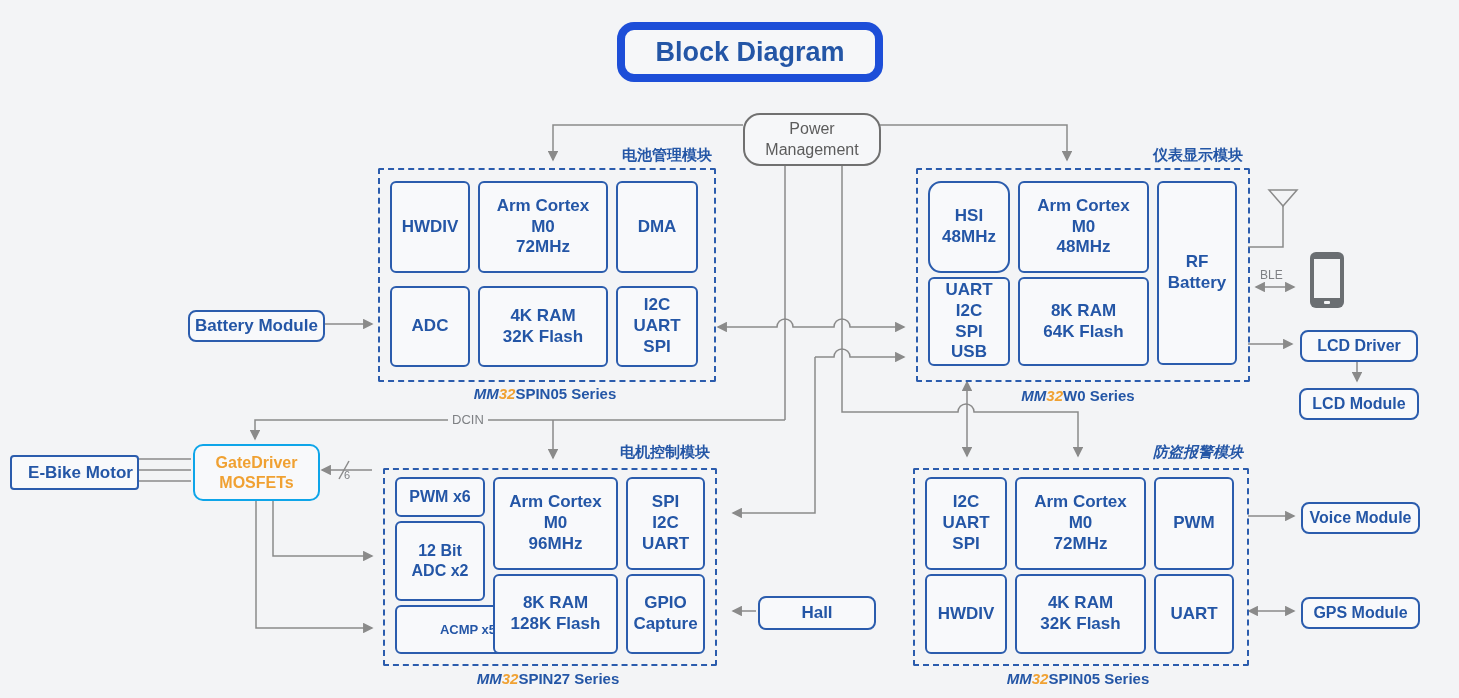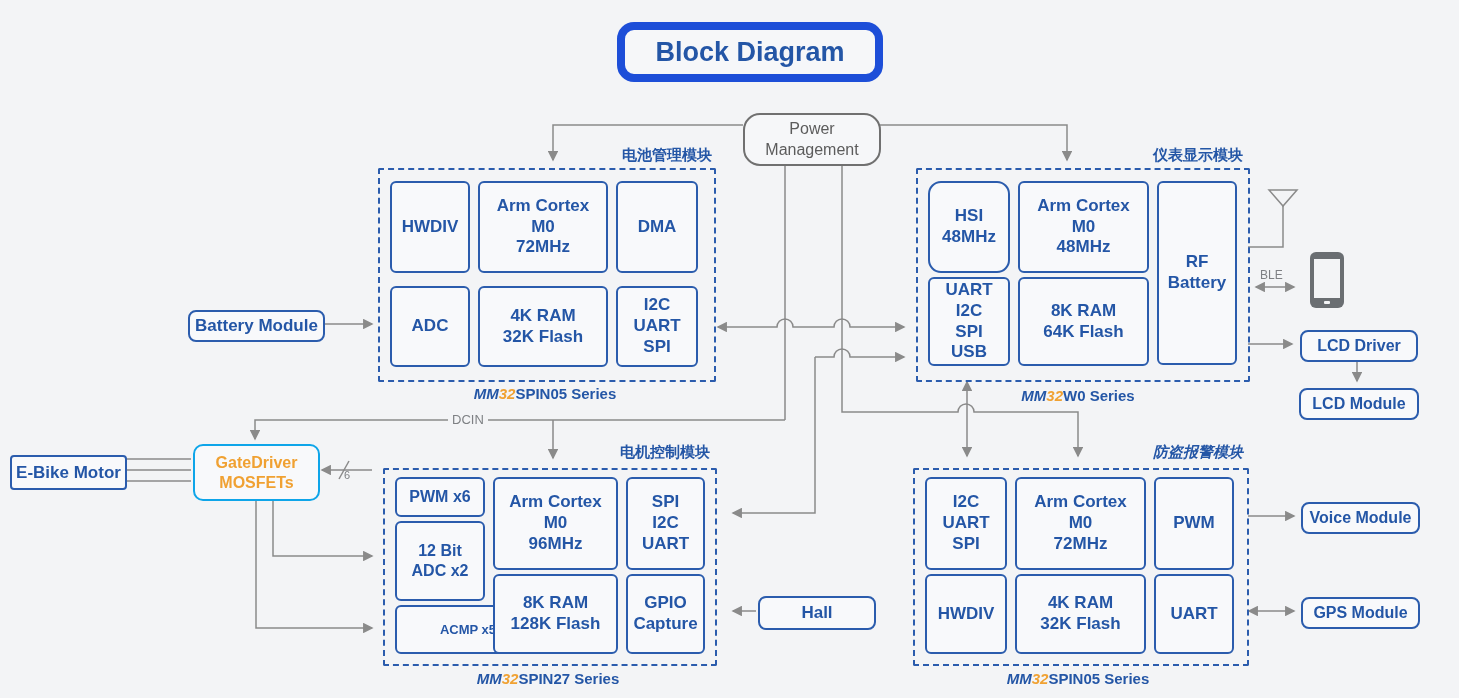--- a/index.html
+++ b/index.html
@@ -152,21 +152,21 @@
 M0
 72MHz</div>
   <div class="cell" style="left:1154px;top:477px;width:76px;height:89px;">PWM</div>
   <div class="cell" style="left:925px;top:574px;width:78px;height:76px;">HWDIV</div>
   <div class="cell" style="left:1015px;top:574px;width:127px;height:76px;">4K RAM
 32K Flash</div>
   <div class="cell" style="left:1154px;top:574px;width:76px;height:76px;">UART</div>
   <div class="series-label" style="left:958px;top:670px;width:240px;"><span class="mm">MM</span><span class="num">32</span><span>SPIN05 Series</span></div>
 
   <div class="periph" style="left:188px;top:310px;width:133px;height:28px;">Battery Module</div>
-  <div class="periph" style="left:10px;top:455px;width:113px;height:31px;border-radius:4px;">E-Bike Motor</div>
+  <div class="periph" style="left:10px;top:455px;width:113px;height:31px;border-radius:4px;padding-left:12px;">E-Bike Motor</div>
   <div class="periph orange-box" style="left:193px;top:444px;width:123px;height:53px;font-size:16px;">GateDriver
 MOSFETs</div>
   <div class="periph" style="left:758px;top:596px;width:114px;height:30px;">Hall</div>
   <div class="periph" style="left:1301px;top:502px;width:115px;height:28px;font-size:16px;">Voice Module</div>
   <div class="periph" style="left:1301px;top:597px;width:115px;height:28px;font-size:16px;">GPS Module</div>
   <div class="periph" style="left:1300px;top:330px;width:114px;height:28px;font-size:16px;">LCD Driver</div>
   <div class="periph" style="left:1299px;top:388px;width:116px;height:28px;font-size:16px;">LCD Module</div>
 
   <div class="wire-label" style="left:448px;top:412px;">DCIN</div>
   <div class="wire-label" style="left:1256px;top:268px;font-size:12px;background:transparent;">BLE</div>

